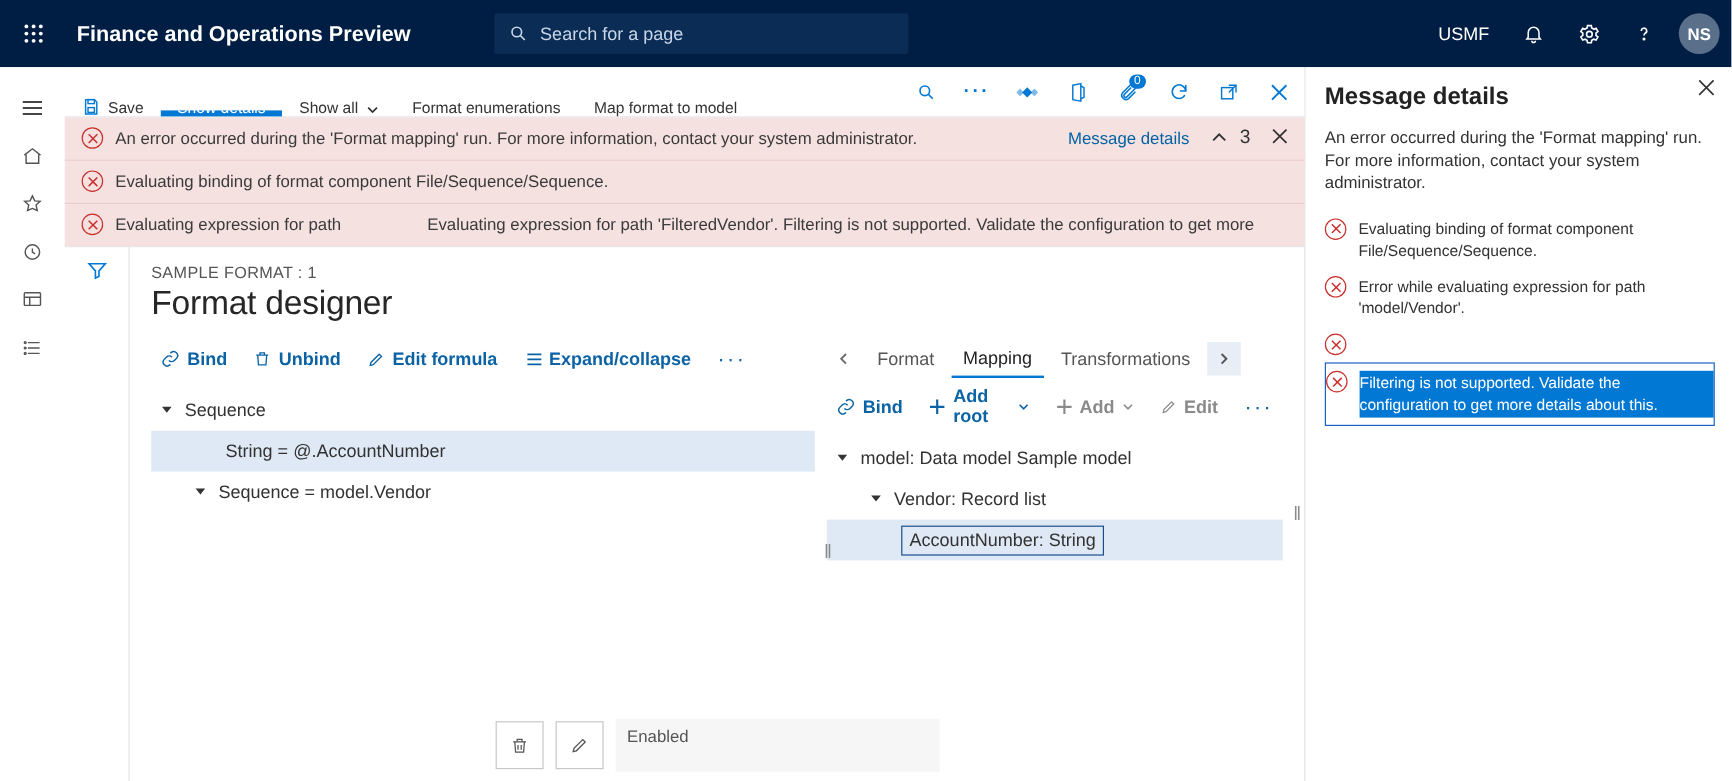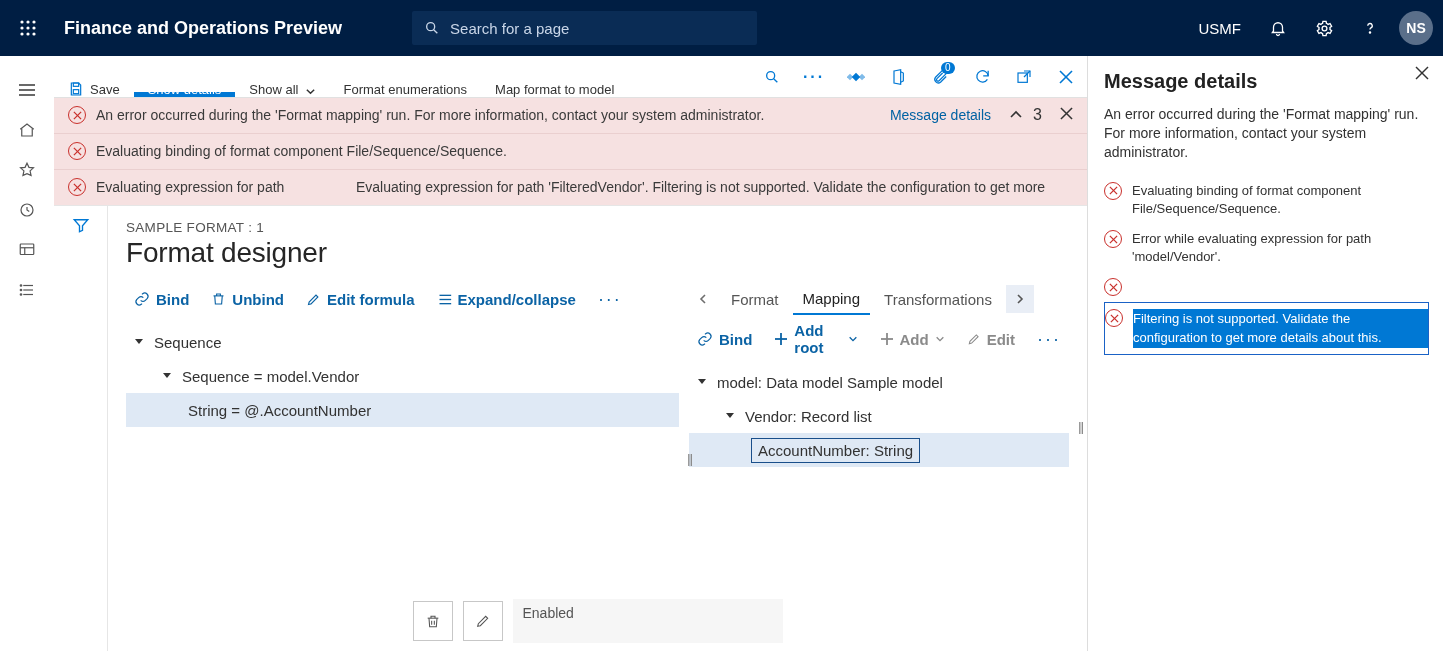--- a/index.html
+++ b/index.html
@@ -352,30 +352,30 @@
             </div>
             <div class="tree">
               <div class="tree-row">
                 <span class="caret">
                     <svg width="10" height="10" viewBox="0 0 10 10" fill="#333">
                       <path d="M1 2l4 5 4-5z"></path>
                     </svg>
                   </span>
                 <span>Sequence</span>
               </div>
+              <div class="tree-row indent2 row-sel-light">
+                <span>String = @.AccountNumber</span>
+              </div>
               <div class="tree-row indent1">
                 <span class="caret">
                     <svg width="10" height="10" viewBox="0 0 10 10" fill="#333">
                       <path d="M1 2l4 5 4-5z"></path>
                     </svg>
                   </span>
                 <span>Sequence = model.Vendor</span>
-              </div>
-              <div class="tree-row indent2 row-sel-light">
-                <span>String = @.AccountNumber</span>
               </div>
             </div>
           </div>
 
           <div class="right-pane">
             <div class="splitter-handle">‖</div>
             <div class="tab-row">
               <div class="tab-arrow">
                   <svg width="12" height="12" viewBox="0 0 12 12" fill="none" stroke="#6e6e6e" stroke-width="1.6">
                     <path d="M8 2L4 6l4 4"></path>

